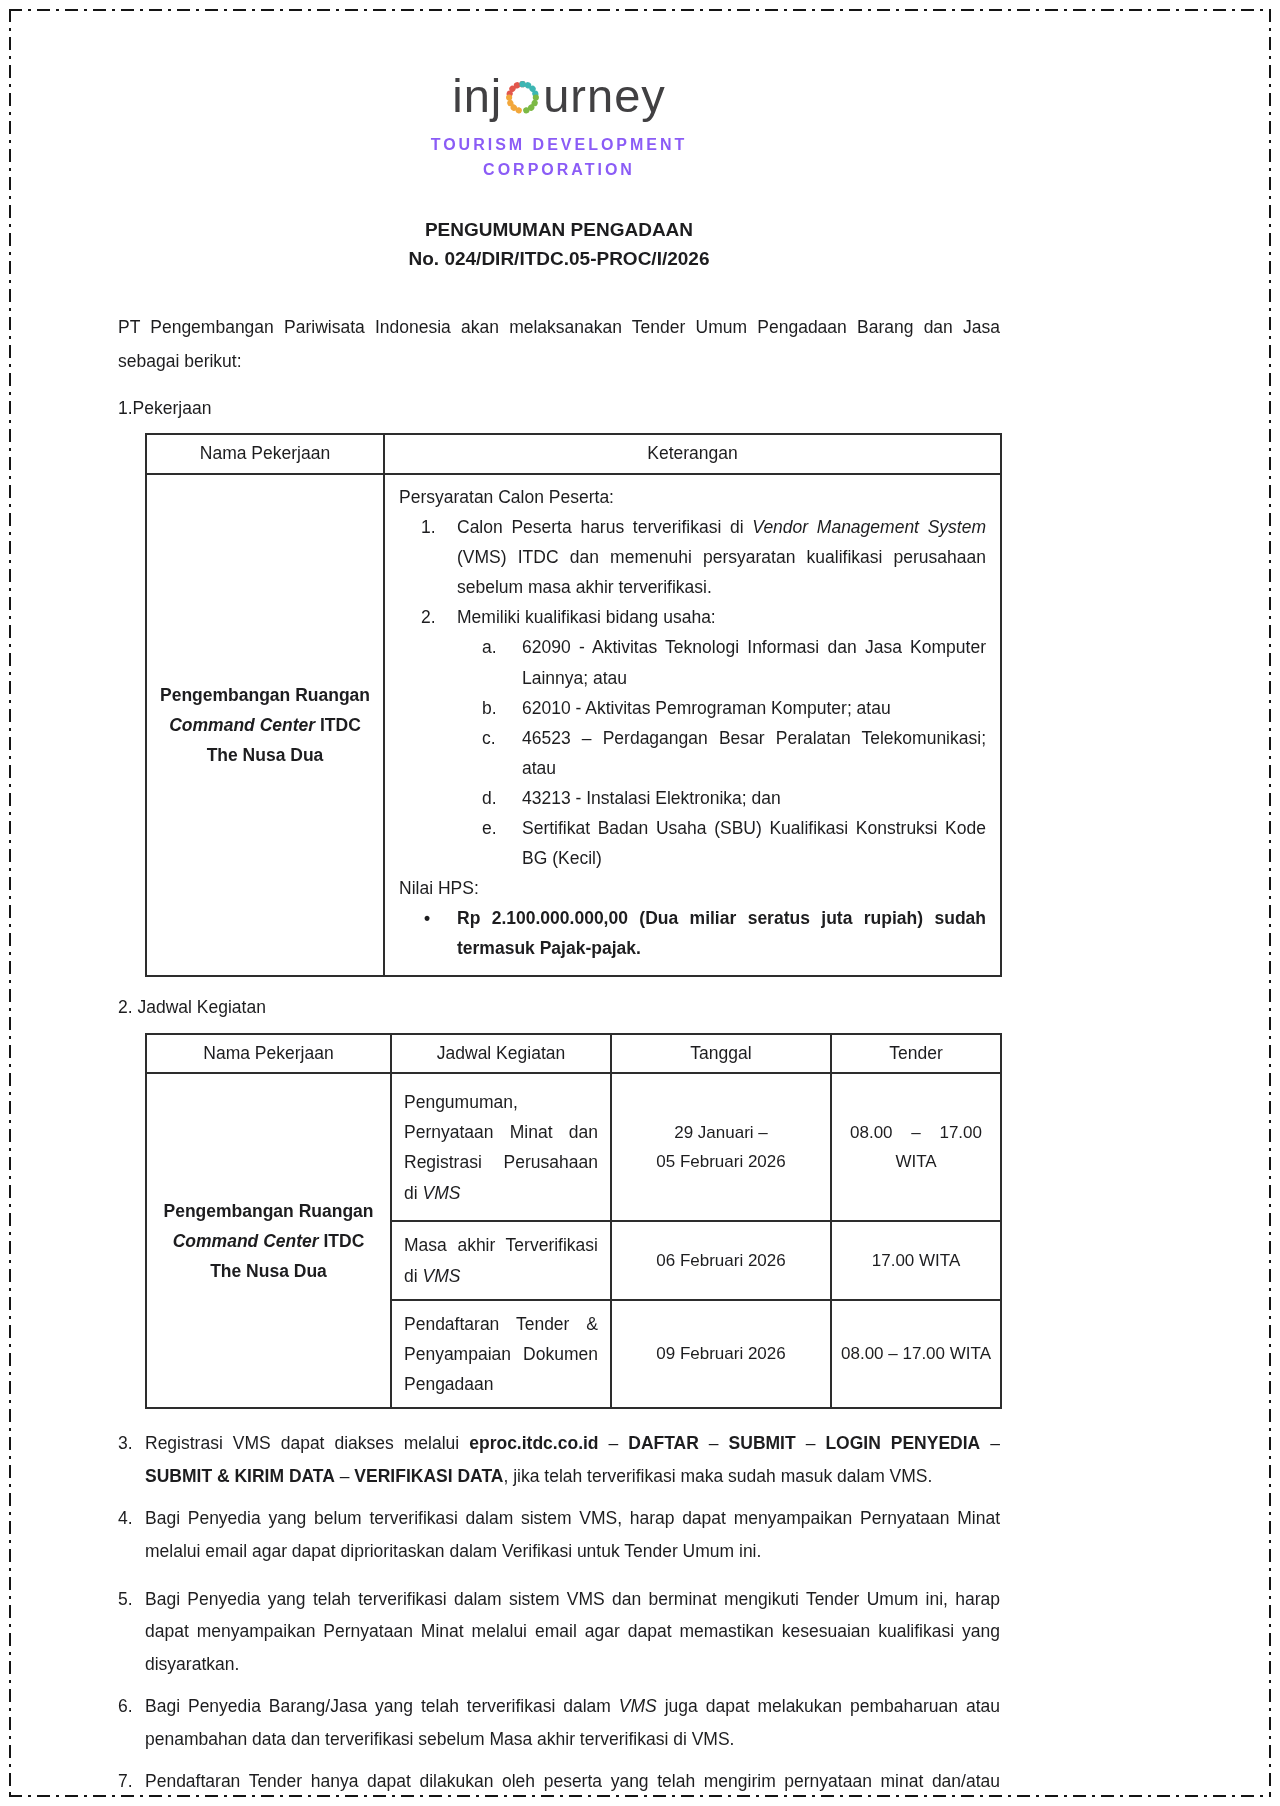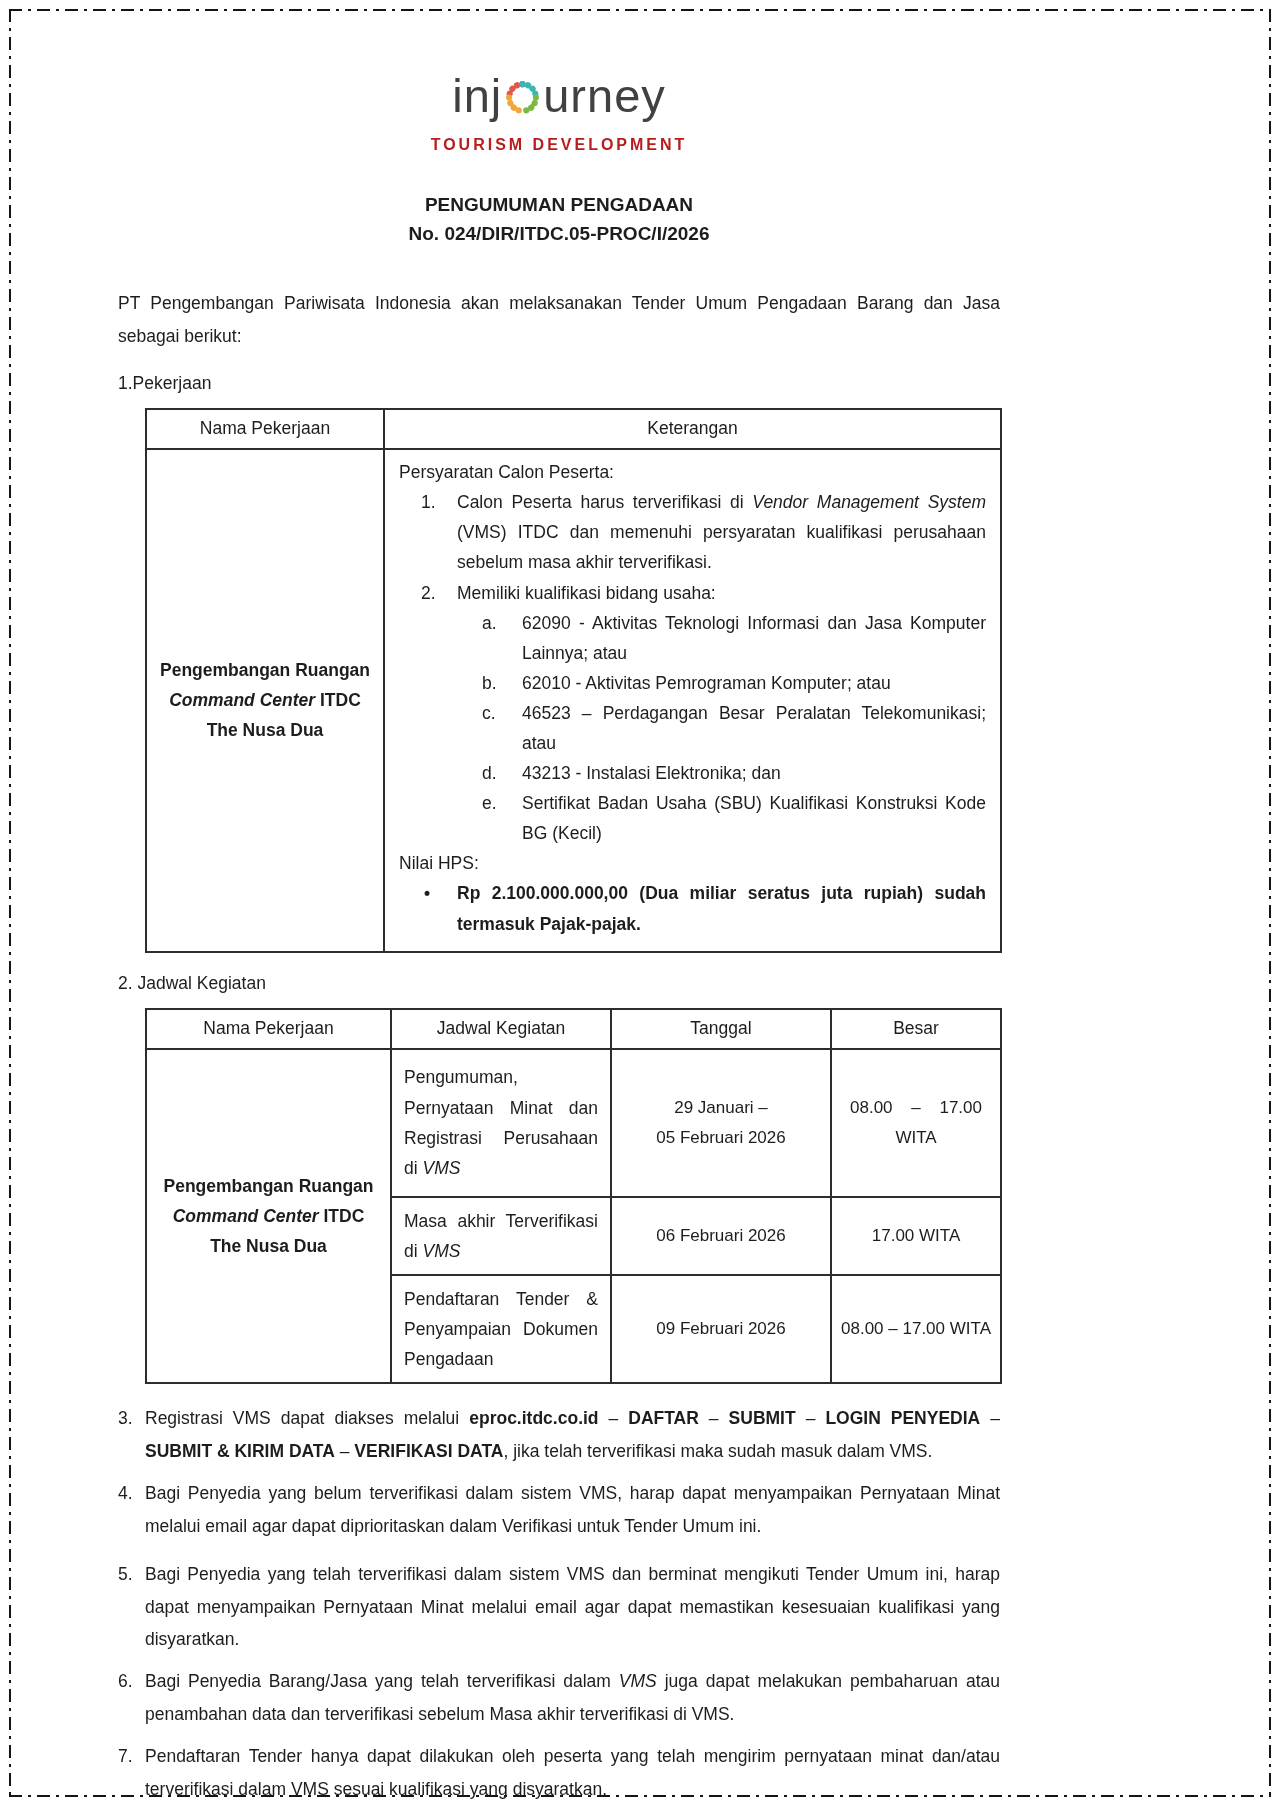--- a/index.html
+++ b/index.html
@@ -92,22 +92,23 @@
     <div class="brand" style="color: rgb(65, 64, 66);">
       <span>inj</span>
       <svg class="mark" viewBox="0 0 36 36">
         <path d="M 18 5 A 13 13 0 0 0 5 18" fill="none" stroke-width="6" stroke-linecap="round" stroke-dasharray="0.1 5.4" stroke="#e2574c"></path>
         <path d="M 18 5 A 13 13 0 0 1 31 18" fill="none" stroke-width="6" stroke-linecap="round" stroke-dasharray="0.1 5.4" stroke="#3db6b3"></path>
         <path d="M 31 18 A 13 13 0 0 1 18 31" fill="none" stroke-width="6" stroke-linecap="round" stroke-dasharray="0.1 5.4" stroke="#7cb944"></path>
         <path d="M 5 18 A 13 13 0 0 0 18 31" fill="none" stroke-width="6" stroke-linecap="round" stroke-dasharray="0.1 5.4" stroke="#f2a73b"></path>
       </svg>
       <span>urney</span>
     </div>
-    <div class="tagline" style="color: #b91c1c; margin-top: 10px;">
+    <div class="tagline" style="color: #8b5cf6; margin-top: 10px;">
       <div>TOURISM DEVELOPMENT</div>
+      <div>CORPORATION</div>
     </div>
   </div>
 
   <div class="doc-title">
     <div>PENGUMUMAN PENGADAAN</div>
     <div>No. 024/DIR/ITDC.05-PROC/I/2026</div>
   </div>
 
   <p class="intro">PT Pengembangan Pariwisata Indonesia akan melaksanakan Tender Umum Pengadaan Barang dan Jasa sebagai berikut:</p>
 
@@ -180,21 +181,21 @@
         <col style="width:245px">
         <col style="width:220px">
         <col style="width:220px">
         <col style="width:170px">
       </colgroup>
     <tbody>
         <tr>
       <th>Nama Pekerjaan</th>
       <th>Jadwal Kegiatan</th>
       <th>Tanggal</th>
-      <th>Besar</th>
+      <th>Tender</th>
     </tr>
     <tr class="r1">
       <td class="job-cell" rowspan="3">
         <div>Pengembangan Ruangan</div>
         <div><span style="font-style: italic;">Command Center</span><span> ITDC</span></div>
         <div>The Nusa Dua</div>
       </td>
       <td class="activity-cell"><span>Pengumuman, Pernyataan Minat dan Registrasi Perusahaan di </span><span style="font-style: italic;">VMS</span></td>
       <td class="center-cell">
         <div>29 Januari –</div>

